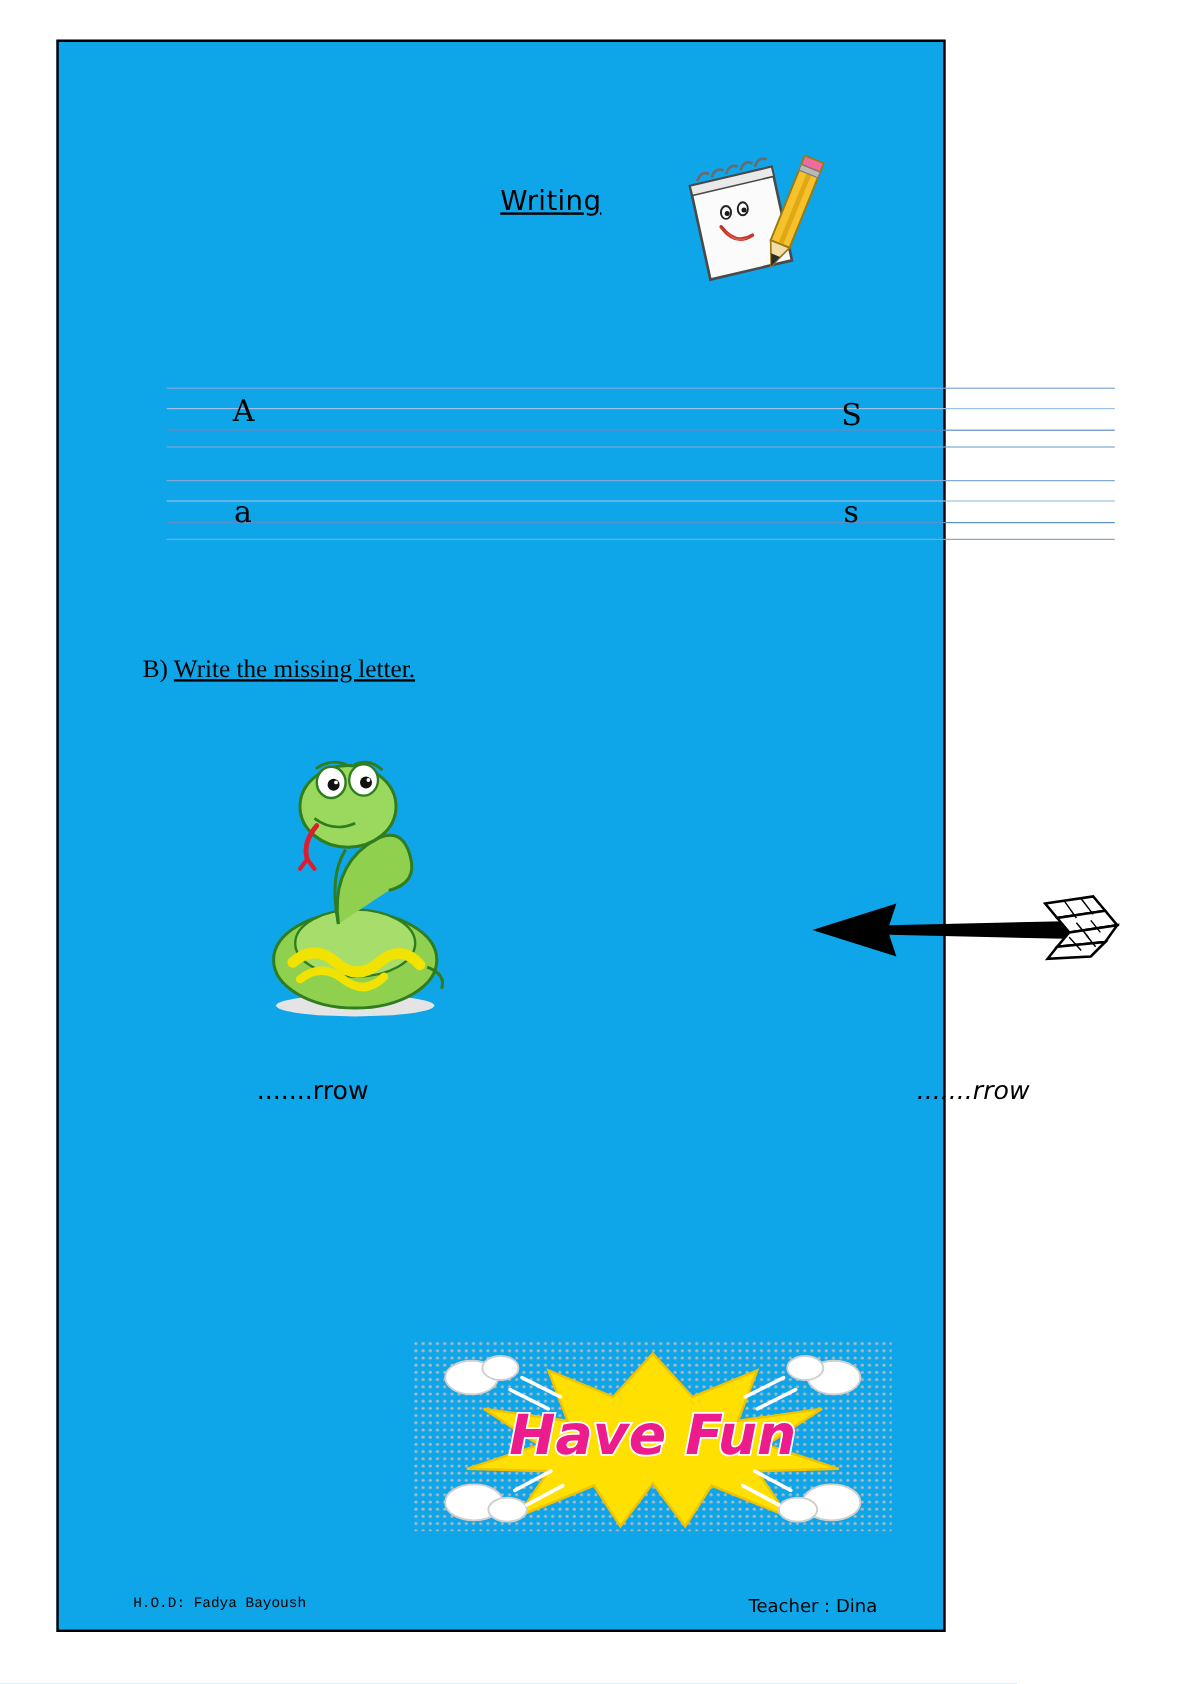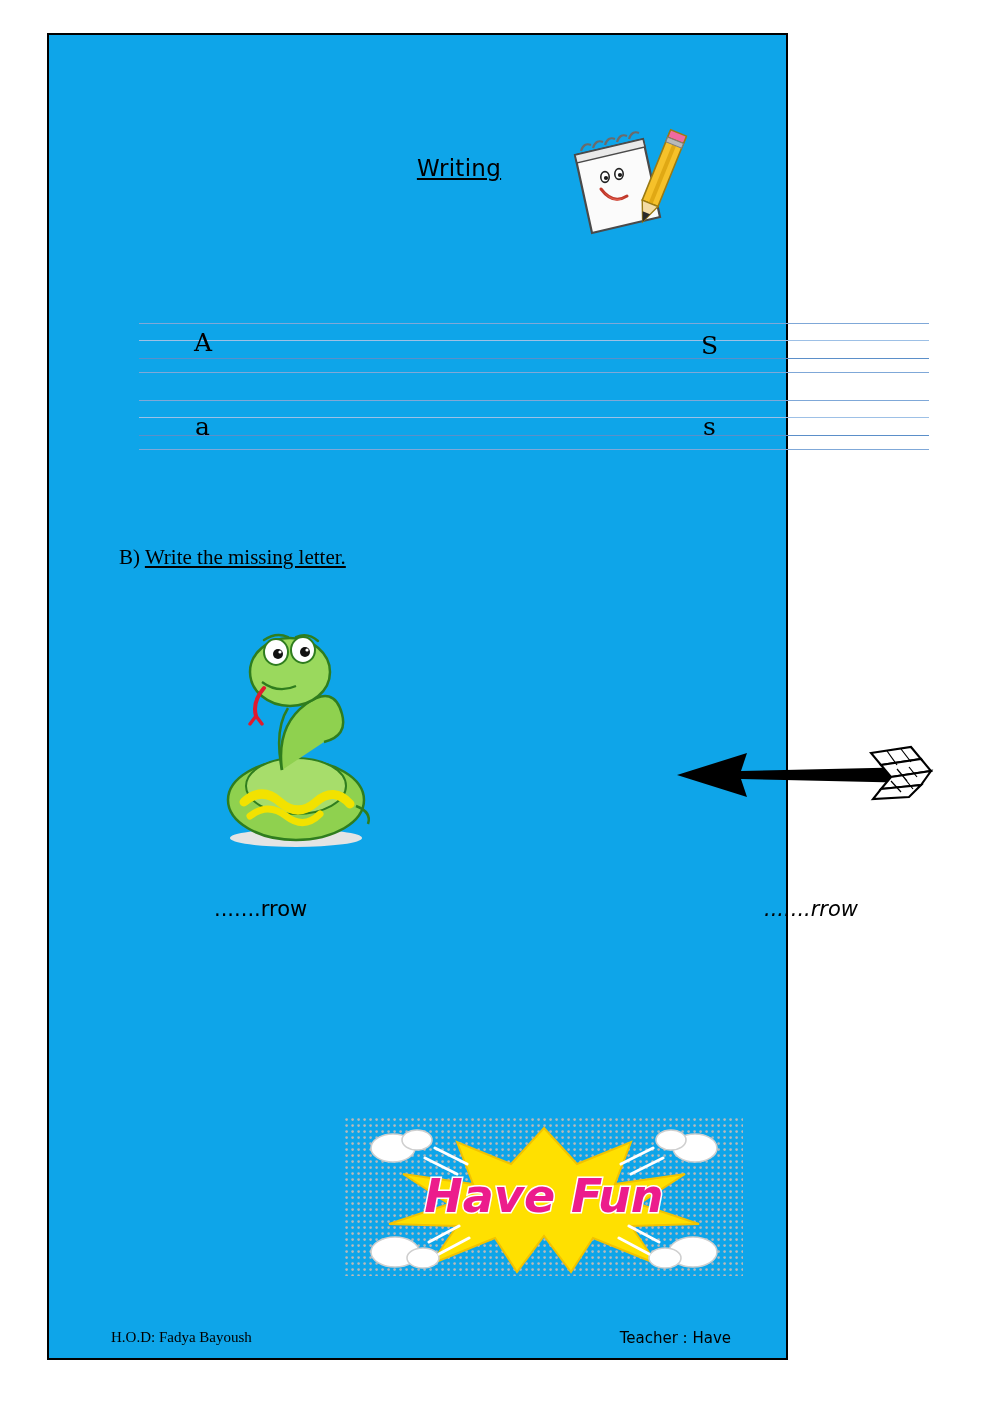--- a/index.html
+++ b/index.html
@@ -138,22 +138,22 @@
     left: 290px;
     top: 1077px;
     width: 410px;
     height: 170px;
   }
   
   .footer-left {
     position: absolute;
     left: 62px;
     top: 1294px;
-    font-size: 15px;
-    font-family: Liberation Serif, serif;
+    font-size: 12px;
+    font-family: Liberation Mono, monospace;
   }
   .footer-right {
     position: absolute;
     right: 55px;
     top: 1294px;
     font-size: 15px;
     font-family: "DejaVu Sans", sans-serif;
   }
 </style>
 </head>
@@ -296,15 +296,15 @@
       <g stroke="#ffffff" stroke-width="3" fill="none" stroke-linecap="round">
         <path d="M86 46 L118 62 M96 36 L128 52 M324 46 L292 62 M314 36 L282 52"></path>
         <path d="M90 130 L120 114 M100 142 L130 126 M320 130 L290 114 M310 142 L280 126"></path>
       </g>
 
       <text x="205" y="100" text-anchor="middle" font-family="DejaVu Sans, sans-serif" font-size="46" font-weight="bold" font-style="italic" fill="#ec1c8c" stroke="#ffffff" stroke-width="3" paint-order="stroke">Have Fun</text>
     </svg>
   </div>
 
   <div class="footer-left">H.O.D: Fadya Bayoush</div>
-  <div class="footer-right">Teacher : Have</div>
+  <div class="footer-right">Teacher : Dina</div>
 
 </div>
 
 </body></html>

